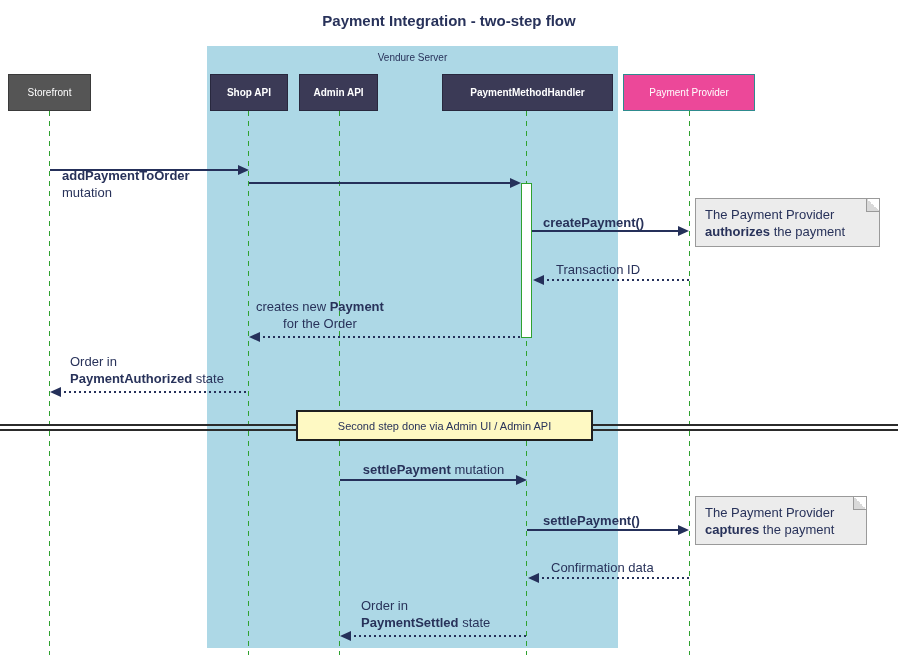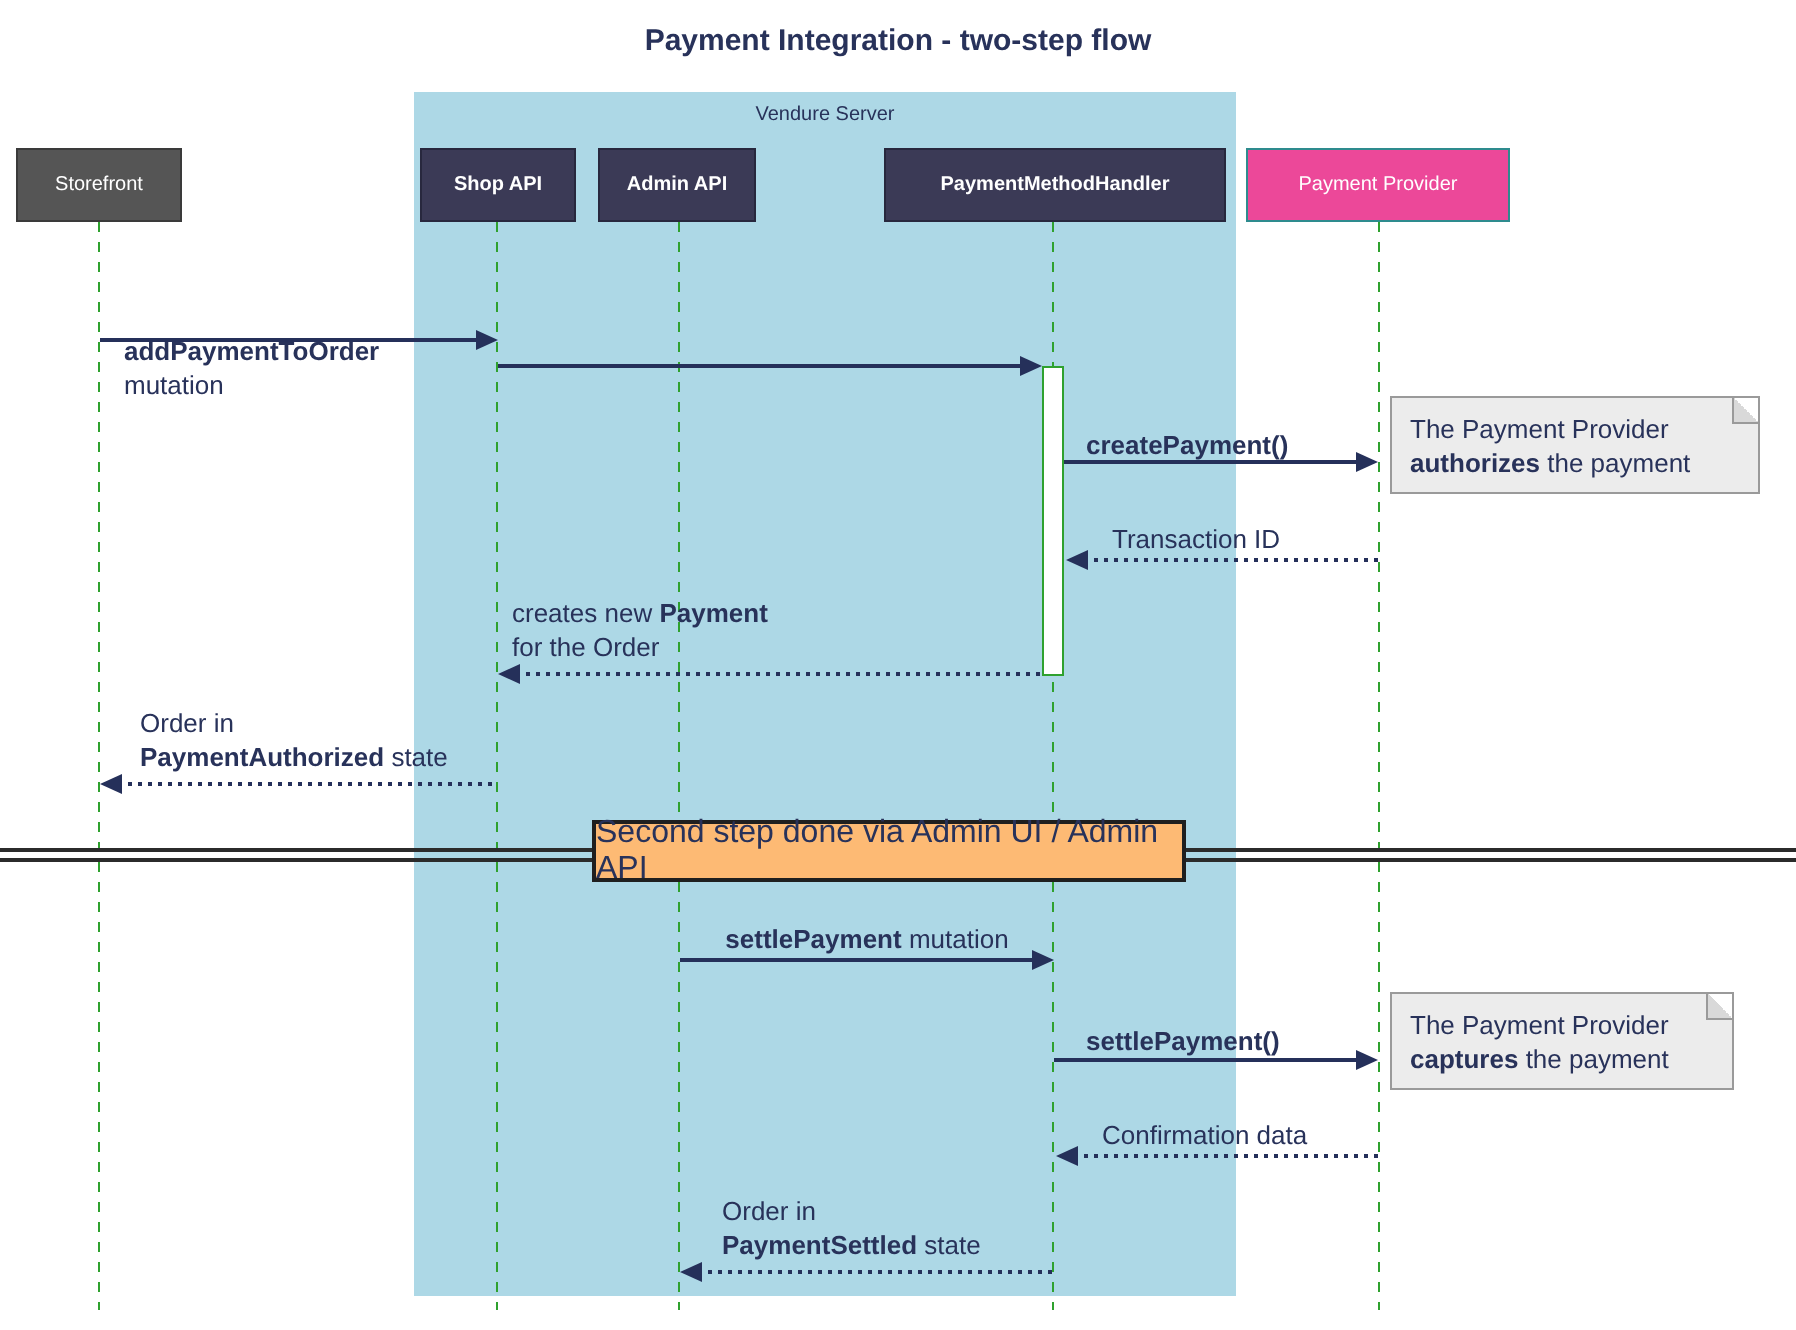--- a/index.html
+++ b/index.html
@@ -42,23 +42,23 @@
 
   .note { position:absolute; z-index:3; background:#ECECEC; border:1px solid #9A9A9A;
           font-size:13px; line-height:17px; color:#28325A; padding:7px 9px; }
   .note .fold { position:absolute; top:0; right:0; width:13px; height:13px;
                 background:linear-gradient(225deg,#ffffff 0 50%,#D9D9D9 50% 100%);
                 border-left:1px solid #9A9A9A; border-bottom:1px solid #9A9A9A; }
 
   .divider-lines { position:absolute; left:0; top:424px; width:898px; height:7px;
                    border-top:2px solid #2B2B2B; border-bottom:2px solid #2B2B2B; z-index:3; }
   .divider-box { position:absolute; left:296px; top:410px; width:297px; height:31px;
-                 background:#fdba74; border:2px solid #1F1F1F; z-index:4;
+                 background:#fef9c3; border:2px solid #1F1F1F; z-index:4;
                  display:flex; align-items:center; justify-content:center;
-                 font-size:16px; color:#28325A; }
+                 font-size:11px; color:#28325A; }
 </style>
 </head>
 <body>
 
 <div class="canvas">
 
   <div class="title">Payment Integration - two-step flow</div>
 
   <div class="frame"></div>
   <div class="frame-label">Vendure Server</div>
@@ -106,21 +106,21 @@
   </div>
 
   <div class="msg-label" style="left:556px; top:261px;">
     <span>Transaction ID</span>
   </div>
   <div class="arrow" style="left:533px; top:280px; width:156px;">
     <div class="shaft-dot sl"></div>
     <div class="head-l"></div>
   </div>
 
-  <div class="msg-label" style="left:256px; top:298px;">
+  <div class="msg-label" style="left:256px; top:298px;text-align:center;">
     <span>creates new </span><b>Payment</b><br>
     <span>for the Order</span>
   </div>
   <div class="arrow" style="left:249px; top:337px; width:272px;">
     <div class="shaft-dot sl"></div>
     <div class="head-l"></div>
   </div>
 
   <div class="msg-label" style="left:70px; top:353px;">
     <span>Order in</span><br>

